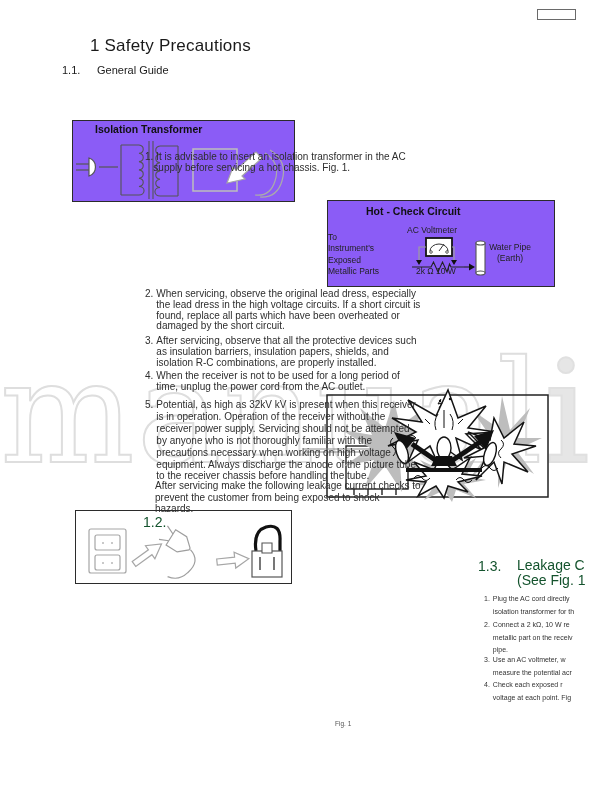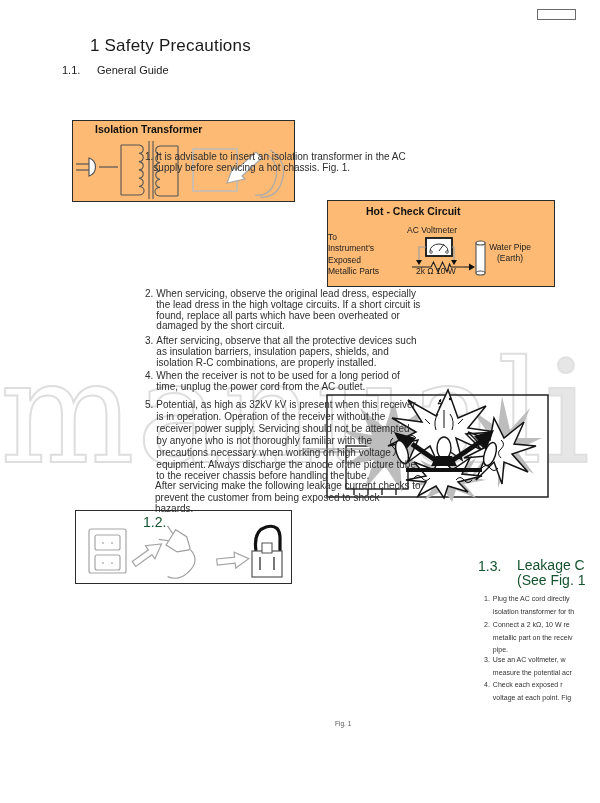--- a/index.html
+++ b/index.html
@@ -8,21 +8,21 @@
   .abs{position:absolute;}
   .z{z-index:2;}
   .pre{white-space:pre;}
   .title{font-size:17px;letter-spacing:.2px;color:#1a1a1a;}
   .h2{font-size:11px;color:#1a1a1a;}
   .h3{font-size:14px;color:#14532d;}
   .boxtitle{font-size:10.5px;font-weight:bold;color:#111;}
   .small{font-size:10px;color:#2e2e2e;}
   .tiny{font-size:7px;color:#333;}
   .circlbl{font-size:8.5px;color:#222;}
-  .box{position:absolute;border:1.5px solid #2b2b2b;background:#fdba74;}
+  .box{position:absolute;border:1.5px solid #2b2b2b;background:#8b5cf6;}
   .corner-box{position:absolute;border:1px solid #6a6a6a;background:#fff;}
   .item{display:flex;gap:3px;}
   .item .num{flex:0 0 auto;}
   .lh11{line-height:10.8px;}
   .lh12{line-height:11.9px;}
   .lh115{line-height:11.5px;}
   .lh126{line-height:12.6px;}
   .fig{font-size:6.5px;color:#555;}
   svg{display:block;}
 </style>

